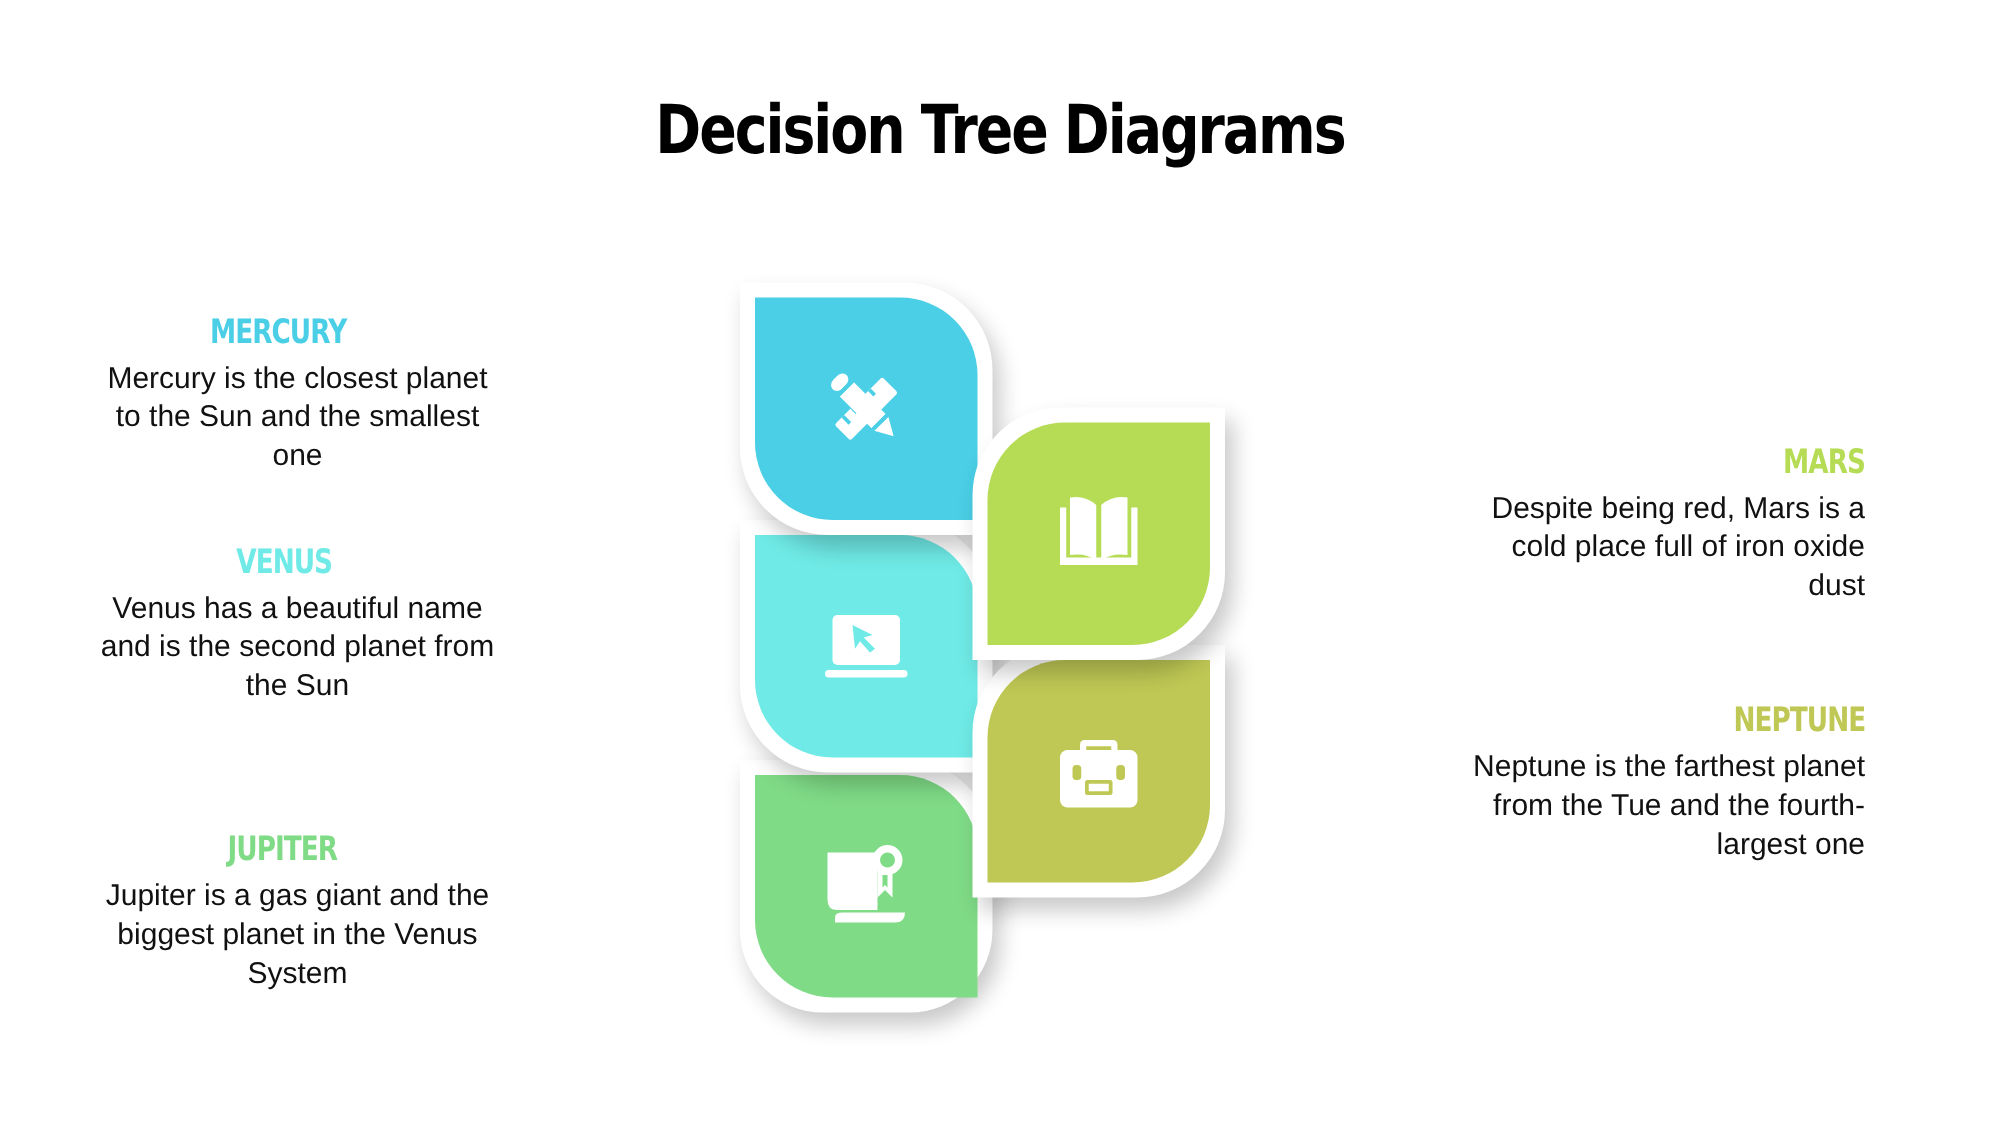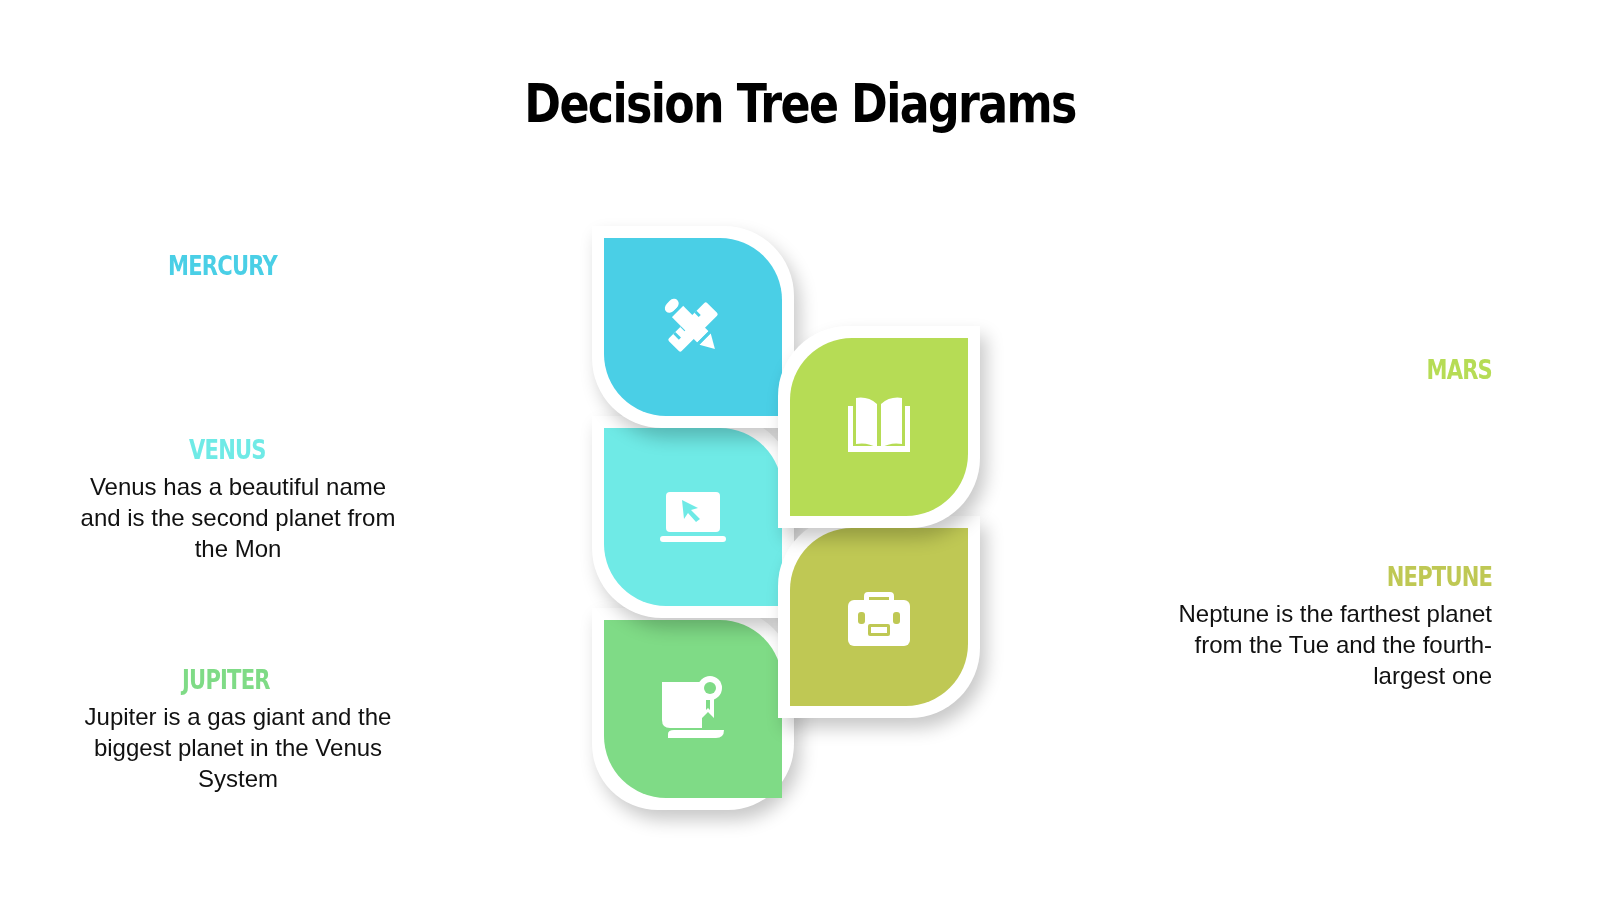--- a/index.html
+++ b/index.html
@@ -16,32 +16,34 @@
   .tile { position:absolute; display:flex; align-items:center; justify-content:center; }
   .icon { width:70px; height:70px; }
 </style>
 </head>
 <body>
 
 <h1 class="title">Decision Tree Diagrams</h1>
 
 <div class="item left" style="top:250px;">
   <h3 style="color:#4ACFE6;">MERCURY</h3>
+  <p>Mercury is the closest planet to the Sun and the smallest one</p>
 </div>
 <div class="item left" style="top:434px;">
   <h3 style="color:#6FEAE6;">VENUS</h3>
-  <p>Venus has a beautiful name and is the second planet from the Mon</p>
+  <p>Venus has a beautiful name and is the second planet from the Sun</p>
 </div>
 <div class="item left" style="top:664px;">
   <h3 style="color:#7FDB86;">JUPITER</h3>
   <p>Jupiter is a gas giant and the biggest planet in the Venus System</p>
 </div>
 
 <div class="item right" style="top:354px;">
   <h3 style="color:#B6DC55;">MARS</h3>
+  <p>Despite being red, Mars is a cold place full of iron oxide dust</p>
 </div>
 <div class="item right" style="top:561px;">
   <h3 style="color:#BFC854;">NEPTUNE</h3>
   <p>Neptune is the farthest planet from the Tue and the fourth-largest one</p>
 </div>
 
 <div>
 
   <div class="tile-wrap" style="left:592px; top:608px; width:202px; height:202px; border-radius:66px 0 66px 66px; border-top-left-radius:0; border-top-right-radius:70px;"></div>
   <div class="tile" style="left:604px; top:620px; width:178px; height:178px; background:#7FDB86; border-top-right-radius:62px; border-bottom-left-radius:62px;">

